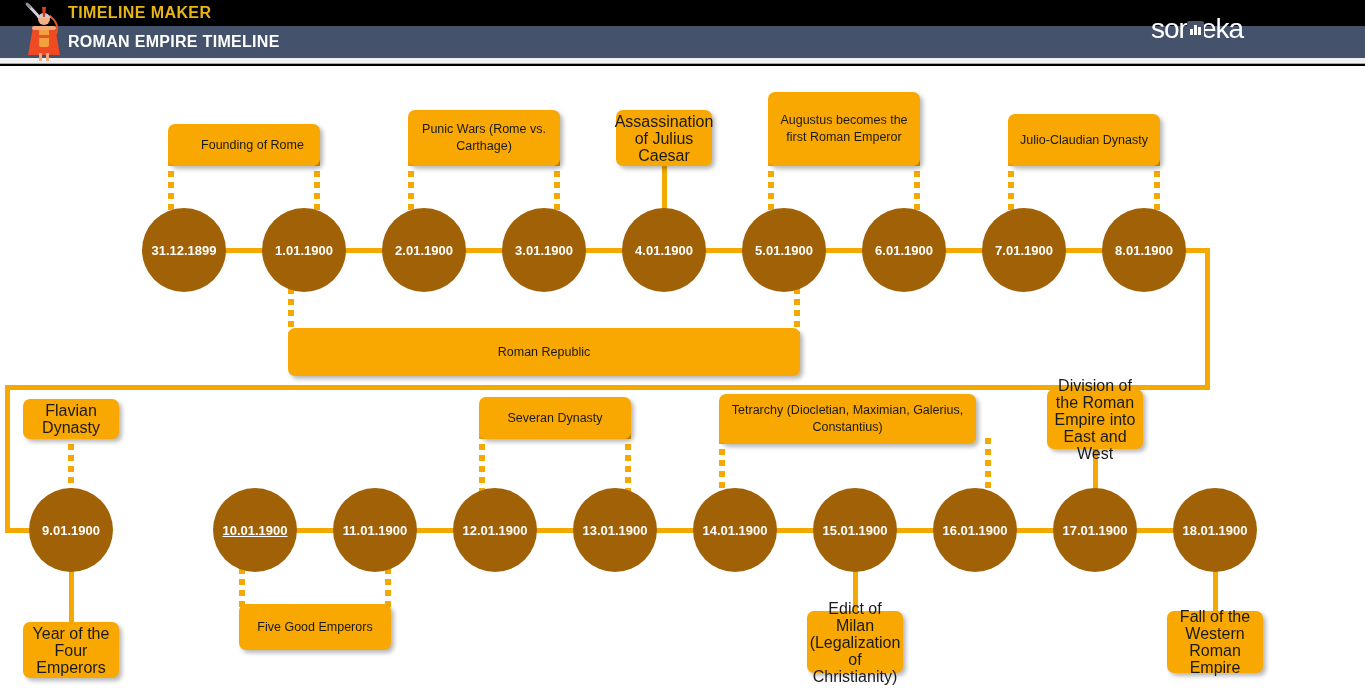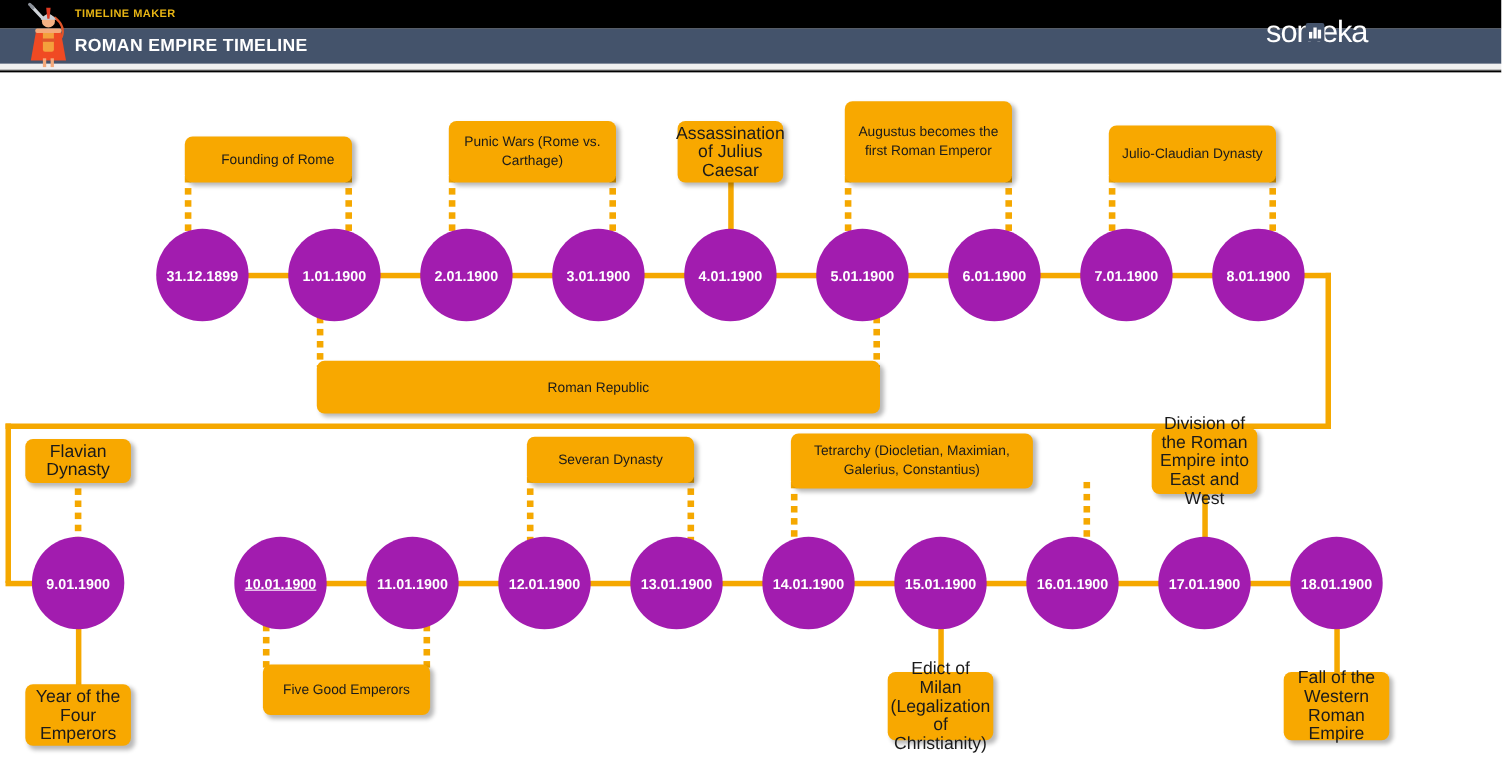--- a/index.html
+++ b/index.html
@@ -38,21 +38,21 @@
   #header-rule {
     position: absolute;
     left: 0; top: 64px;
     width: 1365px; height: 2px;
     background: #000000;
   }
 
   #brand-title {
     position: absolute;
     left: 68px; top: 3px;
-    font-size: 10px;
+    font-size: 16px;
     font-weight: bold;
     color: #e8b514;
     letter-spacing: .4px;
     line-height: 20px;
     text-align: center;
   }
   #page-title {
     position: absolute;
     left: 68px; top: 30px;
     font-size: 16px;
@@ -103,21 +103,21 @@
     left: 0; top: 66px;
     width: 1365px; height: 634px;
     background: #ffffff;
   }
 
   
   .node {
     position: absolute;
     width: 84px; height: 84px;
     border-radius: 50%;
-    background: #a21caf;
+    background: #a16207;
     display: flex;
     align-items: center;
     justify-content: center;
     color: #ffffff;
     font-size: 13px;
     font-weight: bold;
     z-index: 6;
     box-sizing: border-box;
   }
 
@@ -272,21 +272,21 @@
     <div class="card" style="left: 23px; top: 333px; width: 96px; height: 40px;">
       <span>Flavian Dynasty</span>
     </div>
     <div class="leader-dotted" style="top: 367px; height: 59px; left: 479px;"></div>
     <div class="leader-dotted" style="top: 367px; height: 59px; left: 625px;"></div>
     <div class="card span" style="left: 479px; top: 331px; width: 152px; height: 42px;">
       <span>Severan Dynasty</span>
     </div>
     <div class="leader-dotted" style="top: 372px; height: 54px; left: 719px;"></div>
     <div class="leader-dotted" style="top: 372px; height: 54px; left: 985px;"></div>
-    <div class="card span" style="left: 719px; top: 328px; width: 220px; height: 50px;">
+    <div class="card span" style="left: 719px; top: 328px; width: 257px; height: 50px;">
       <span>Tetrarchy (Diocletian, Maximian, Galerius, Constantius)</span>
     </div>
     <div class="leader-solid" style="top: 377px; height: 49px; left: 1092.5px;"></div>
     <div class="card" style="left: 1047px; top: 323px; width: 96px; height: 60px;">
       <span>Division of the Roman Empire into East and West</span>
     </div>
     <div class="leader-solid" style="top: 502px; height: 60px; left: 68.5px;"></div>
     <div class="card" style="left: 23px; top: 556px; width: 96px; height: 56px;">
       <span>Year of the Four Emperors</span>
     </div>

